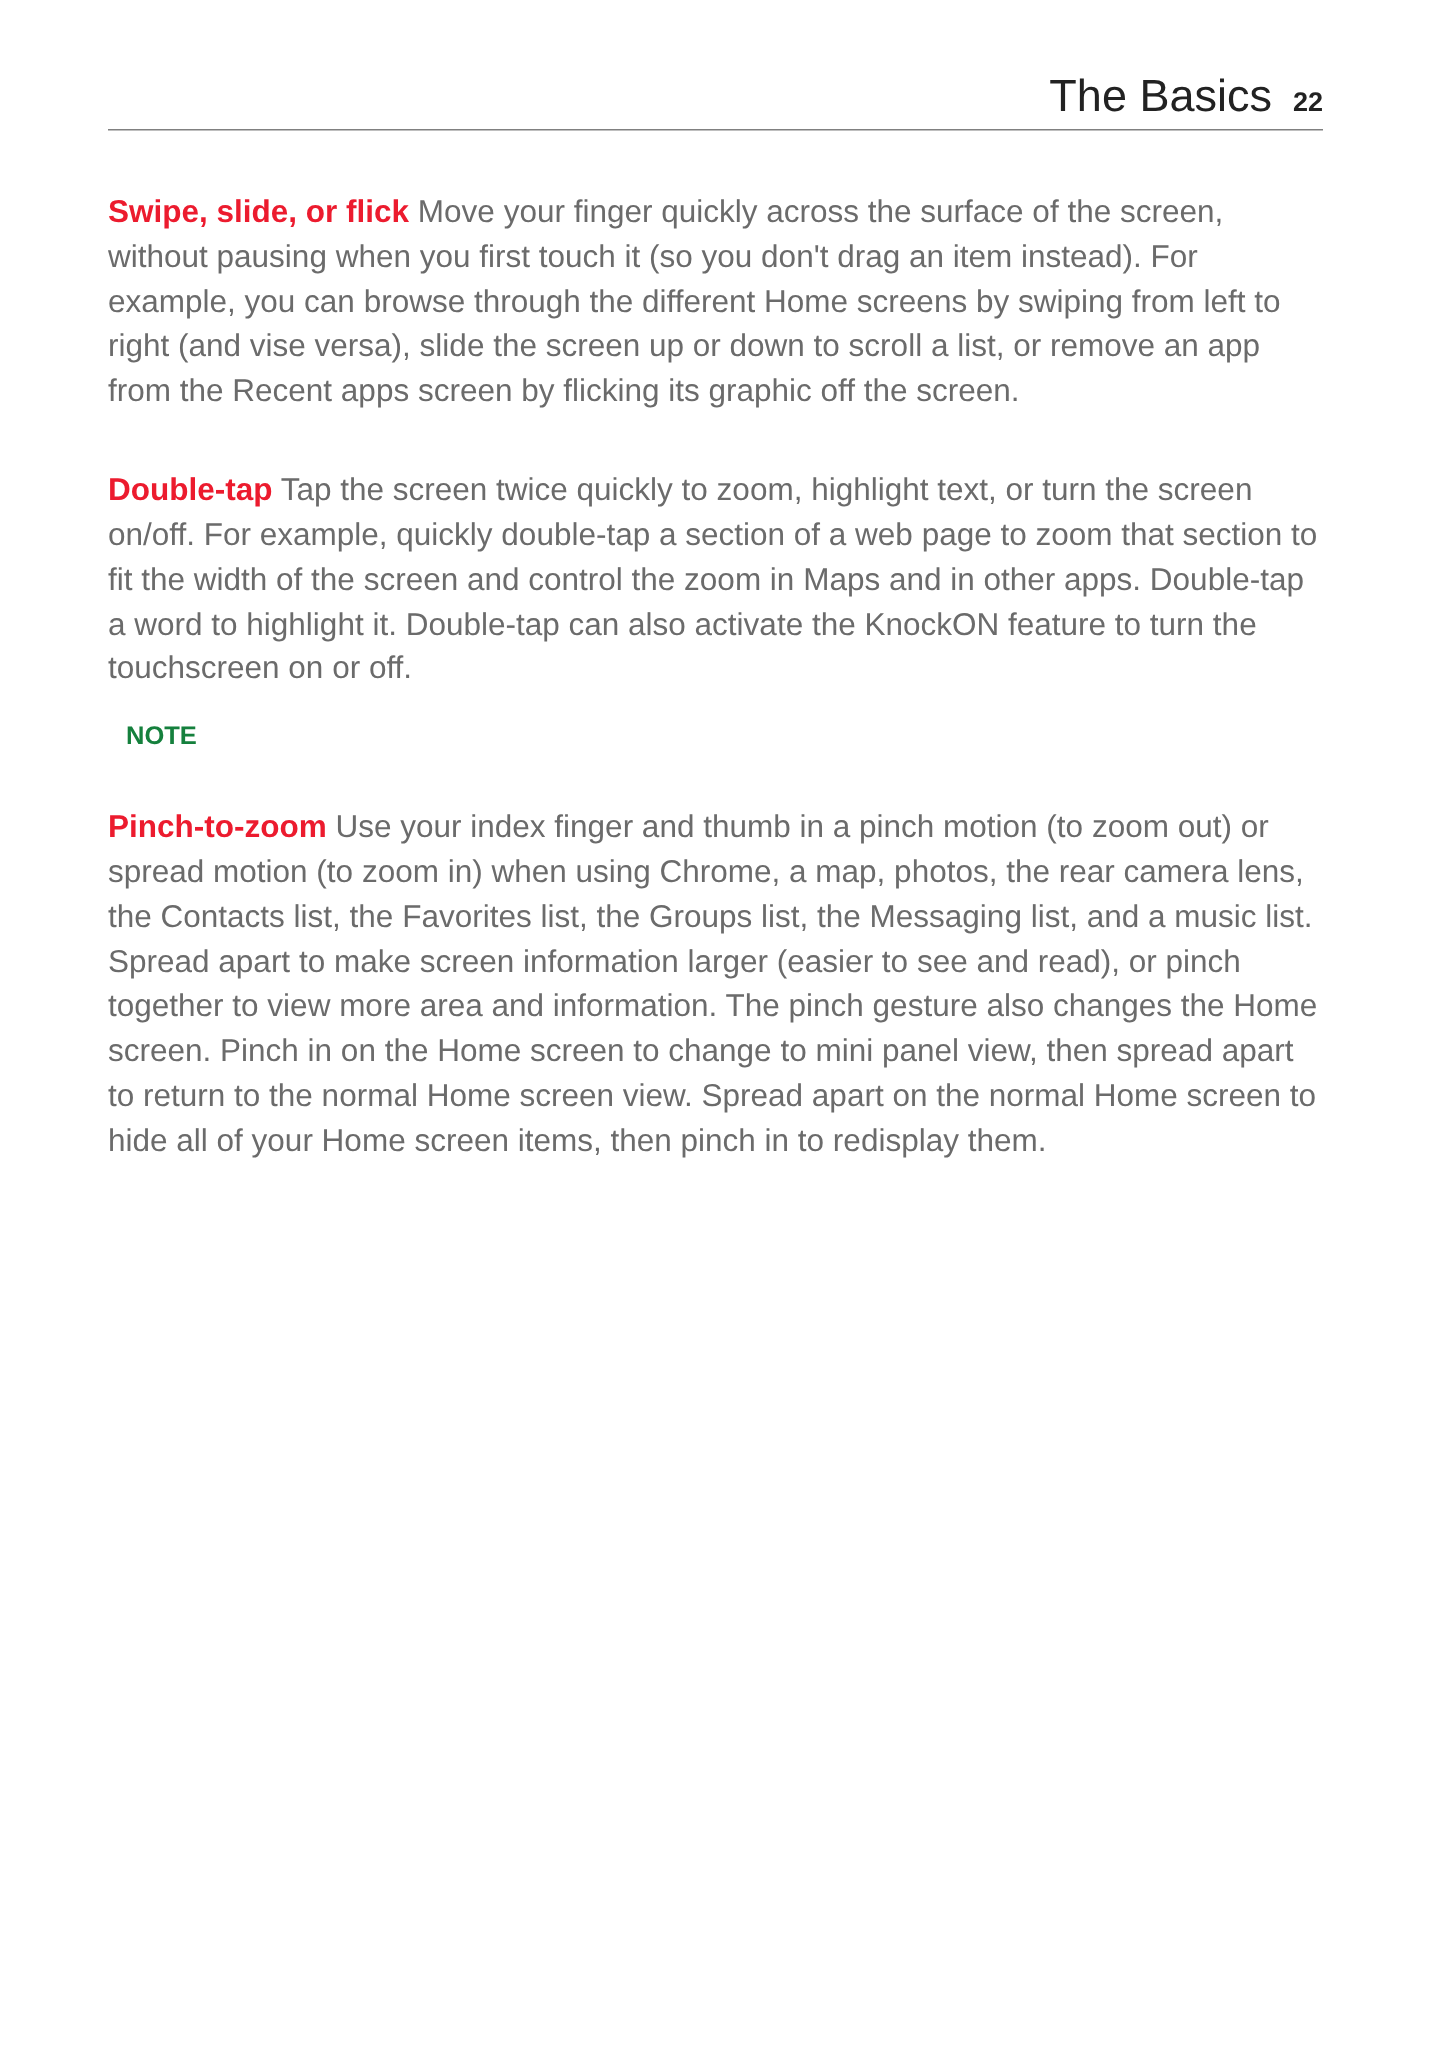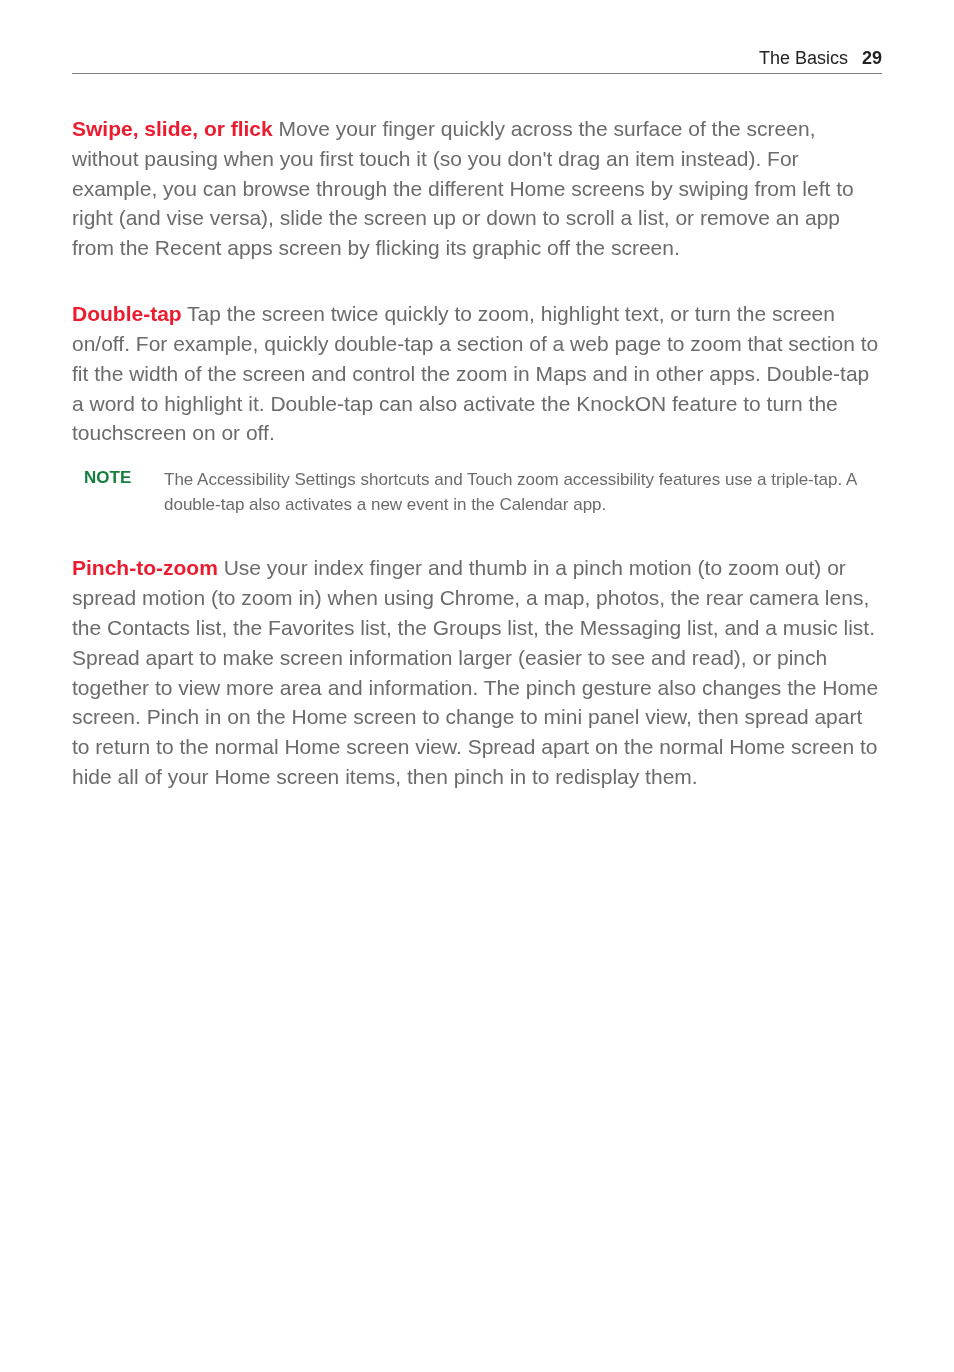--- a/index.html
+++ b/index.html
@@ -14,21 +14,21 @@
     .header-container {
       display: flex;
       justify-content: flex-end;
       align-items: baseline;
       border-bottom: 1px solid #808080;
       padding-bottom: 4px;
       margin-bottom: 40px;
     }
     .section-title {
       color: #222222;
-      font-size: 18px;
+      font-size: 30px;
       font-weight: 400;
       margin-right: 14px;
     }
     .page-number {
       color: #222222;
       font-size: 18px;
       font-weight: 700;
     }
     .para {
       font-size: 21px;
@@ -59,31 +59,30 @@
       font-size: 17px;
       color: #6b6b6b;
       line-height: 1.45;
     }
   </style>
 </head>
 <body>
 
 <div class="header-container">
   <span class="section-title">The Basics</span>
-  <span class="page-number">29</span>
+  <span class="page-number">22</span>
 </div>
 
 <p class="para">
   <span class="term">Swipe, slide, or flick</span><span> Move your finger quickly across the surface of the screen, without pausing when you first touch it (so you don't drag an item instead). For example, you can browse through the different Home screens by swiping from left to right (and vise versa), slide the screen up or down to scroll a list, or remove an app from the Recent apps screen by flicking its graphic off the screen.</span>
 </p>
 
 <p class="para">
   <span class="term">Double-tap</span><span> Tap the screen twice quickly to zoom, highlight text, or turn the screen on/off. For example, quickly double-tap a section of a web page to zoom that section to fit the width of the screen and control the zoom in Maps and in other apps. Double-tap a word to highlight it. Double-tap can also activate the KnockON feature to turn the touchscreen on or off.</span>
 </p>
 
 <div class="note-block">
   <span class="note-label">NOTE</span>
-  <span class="note-text">The Accessibility Settings shortcuts and Touch zoom accessibility features use a triple-tap. A double-tap also activates a new event in the Calendar app.</span>
 </div>
 
 <p class="para">
   <span class="term">Pinch-to-zoom</span><span> Use your index finger and thumb in a pinch motion (to zoom out) or spread motion (to zoom in) when using Chrome, a map, photos, the rear camera lens, the Contacts list, the Favorites list, the Groups list, the Messaging list, and a music list. Spread apart to make screen information larger (easier to see and read), or pinch together to view more area and information. The pinch gesture also changes the Home screen. Pinch in on the Home screen to change to mini panel view, then spread apart to return to the normal Home screen view. Spread apart on the normal Home screen to hide all of your Home screen items, then pinch in to redisplay them.</span>
 </p>
 
 </body></html>

